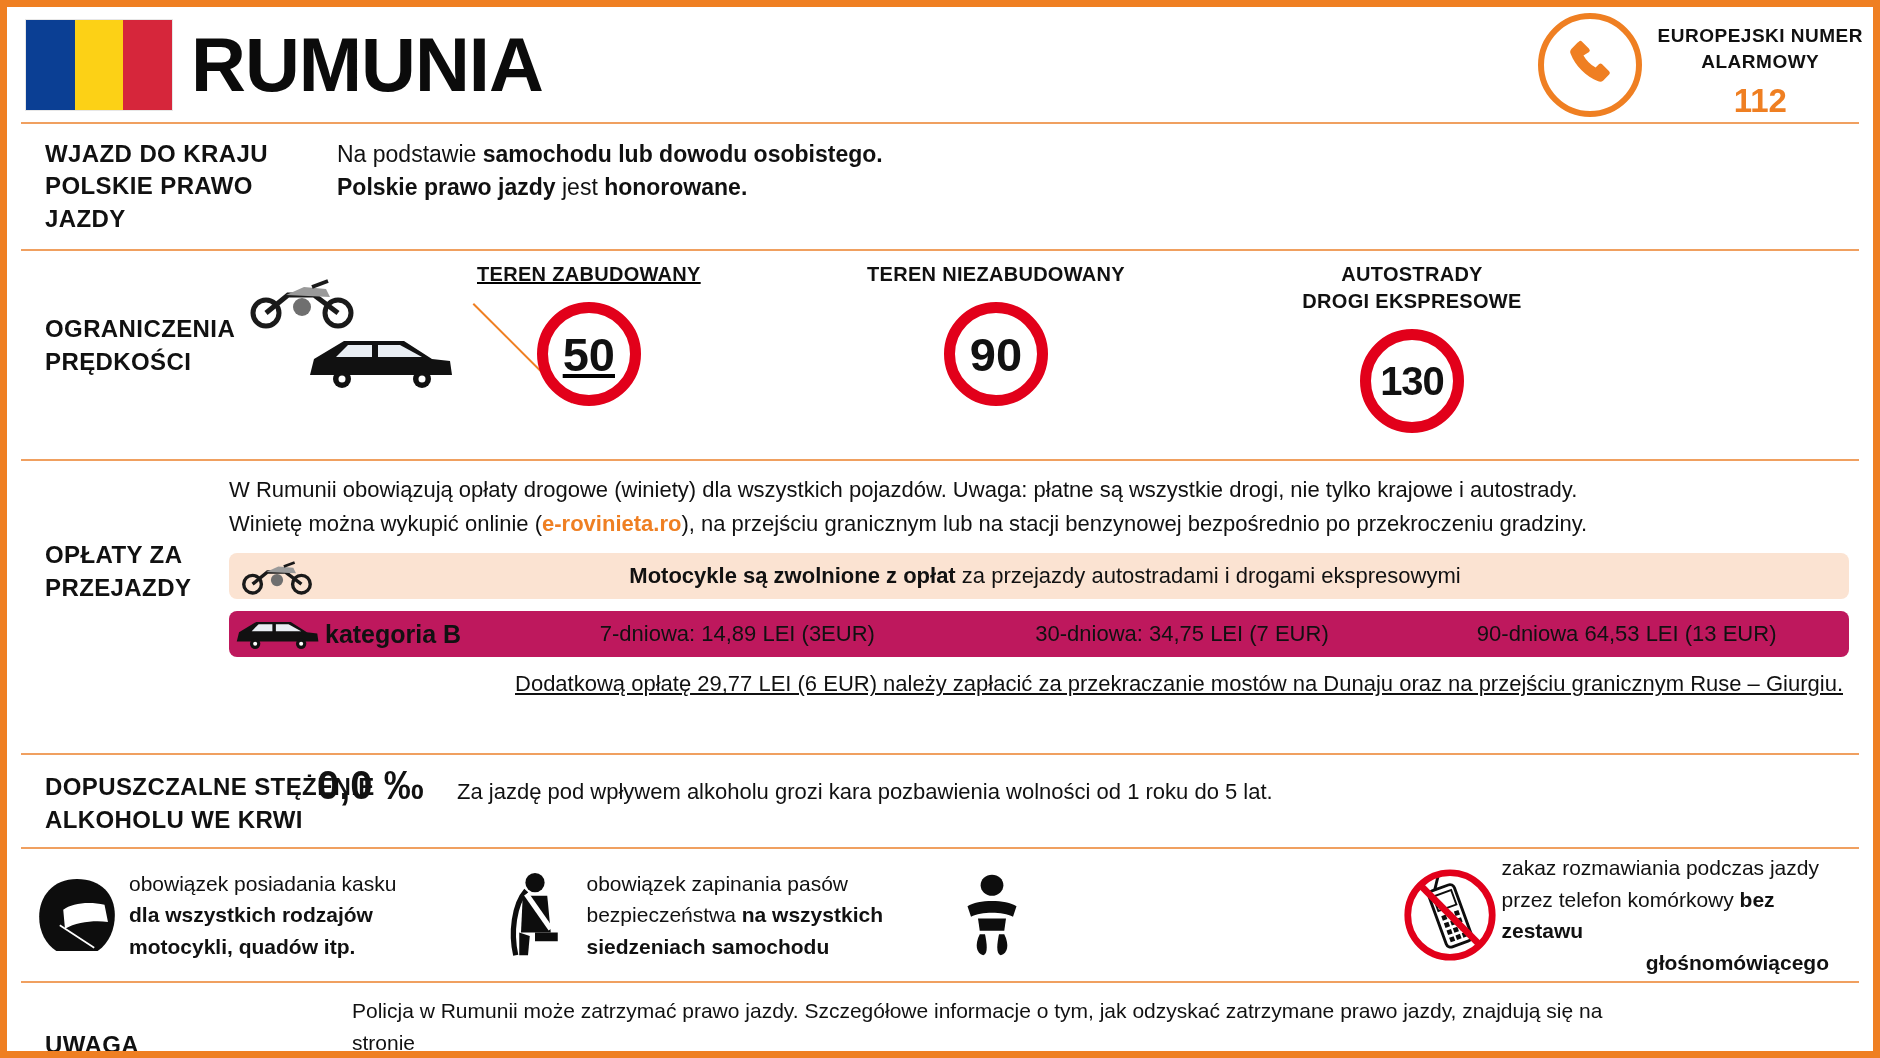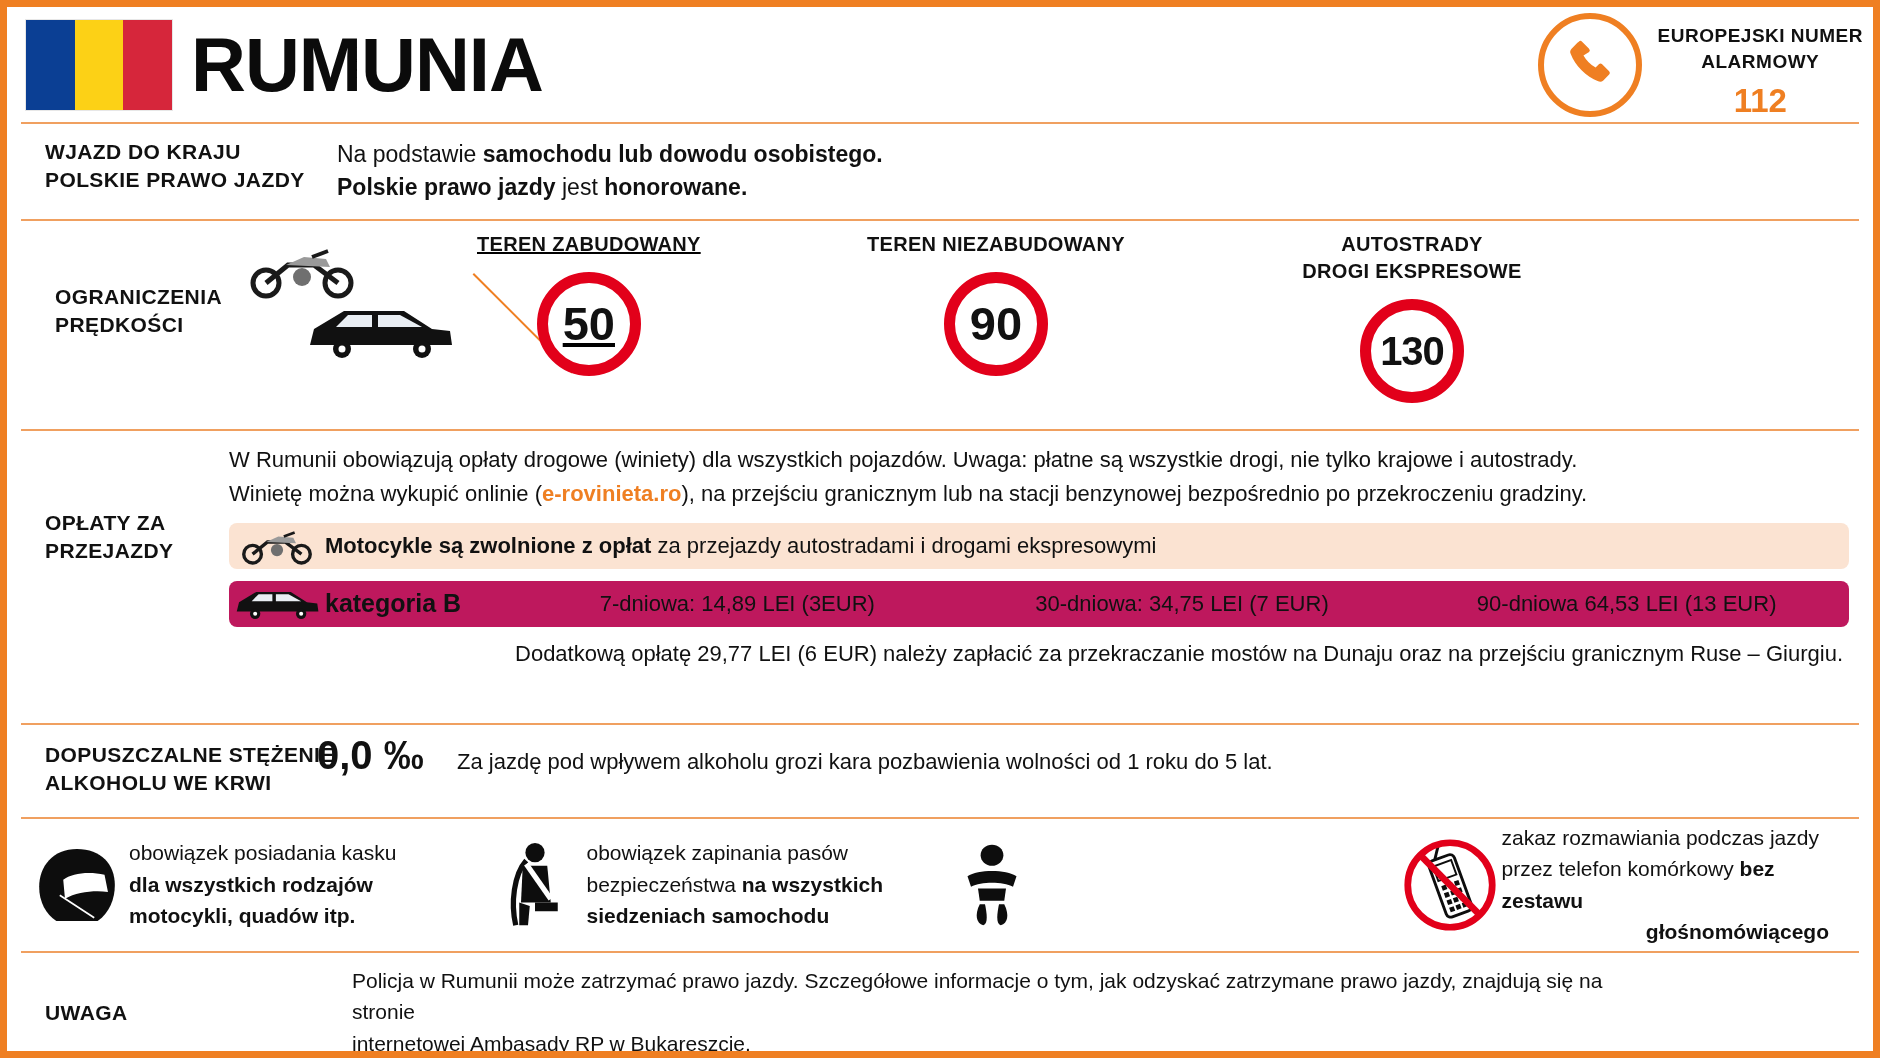--- a/index.html
+++ b/index.html
@@ -73,37 +73,37 @@
     font-size: 33px; font-weight: bold; color: #ef7f22; margin-top: 8px;
   }
 
   
   .rule {
     border-top: 2px solid #f0a060;
     margin: 0 14px;
   }
   .row { display: flex; position: relative; }
   .row-label {
-    font-size: 21px;
+    font-size: 24px;
     font-weight: bold;
     color: #111;
     letter-spacing: 0.4px;
     line-height: 1.35;
     white-space: pre-line;
   }
 
   
   .entry { padding: 14px 0 14px 0; }
   .entry-label { width: 330px; padding-left: 38px; box-sizing: border-box; }
   .entry-text { font-size: 23px; color: #111; line-height: 1.45; }
   .entry-text b { font-weight: bold; }
 
   
   .speed { height: 208px; position: relative; }
-  .speed-label { position: absolute; left: 48px; top: 62px; }
+  .speed-label { position: absolute; left: 38px; top: 62px; }
   .vehicles { position: absolute; left: 215px; top: 22px; width: 220px; height: 120px; }
   .divider-line {
     position: absolute;
     left: 252px; top: 30px;
     width: 140px; height: 2px;
     background: #ef7f22;
     transform: rotate(45deg);
     transform-origin: left top;
   }
   .speed-col { position: absolute; text-align: center; top: 10px; }
@@ -131,26 +131,26 @@
     display: flex; align-items: center;
     border-radius: 8px;
     height: 46px;
     margin-top: 12px;
     position: relative;
   }
   .toll-bar.moto { background: #fbe3d2; }
   .toll-bar.carb { background: #be185d; justify-content: flex-end; }
   .toll-icon { width: 96px; display: flex; align-items: center; justify-content: center; flex: none; }
   .toll-moto-text {
-    flex: 1; font-size: 22px; color: #111; padding-right: 84px;
+    flex: 1; text-align: center; font-size: 22px; color: #111; padding-right: 84px;
   }
   .toll-moto-text b { font-weight: bold; }
   .cat-name { font-size: 25px; font-weight: bold; color: #111; width: 190px; }
   .price { font-size: 22px; color: #111; flex: 1; text-align: center; }
-  .toll-note { font-size: 22px; color: #111; margin-top: 14px; text-align: right; padding-right: 6px; }
+  .toll-note { font-size: 22px; color: #111; margin-top: 14px; text-align: right; padding-right: 6px; text-decoration: underline; }
 
   
   .alco { height: 92px; display: flex; align-items: center; position: relative; }
   .alco-label { position: absolute; left: 38px; top: 16px; }
   .alco-value {
     position: absolute; left: 310px; top: 8px;
     font-size: 40px; font-weight: bold; color: #111;
   }
   .alco-text { position: absolute; left: 450px; top: 24px; font-size: 22px; color: #111; }
 

